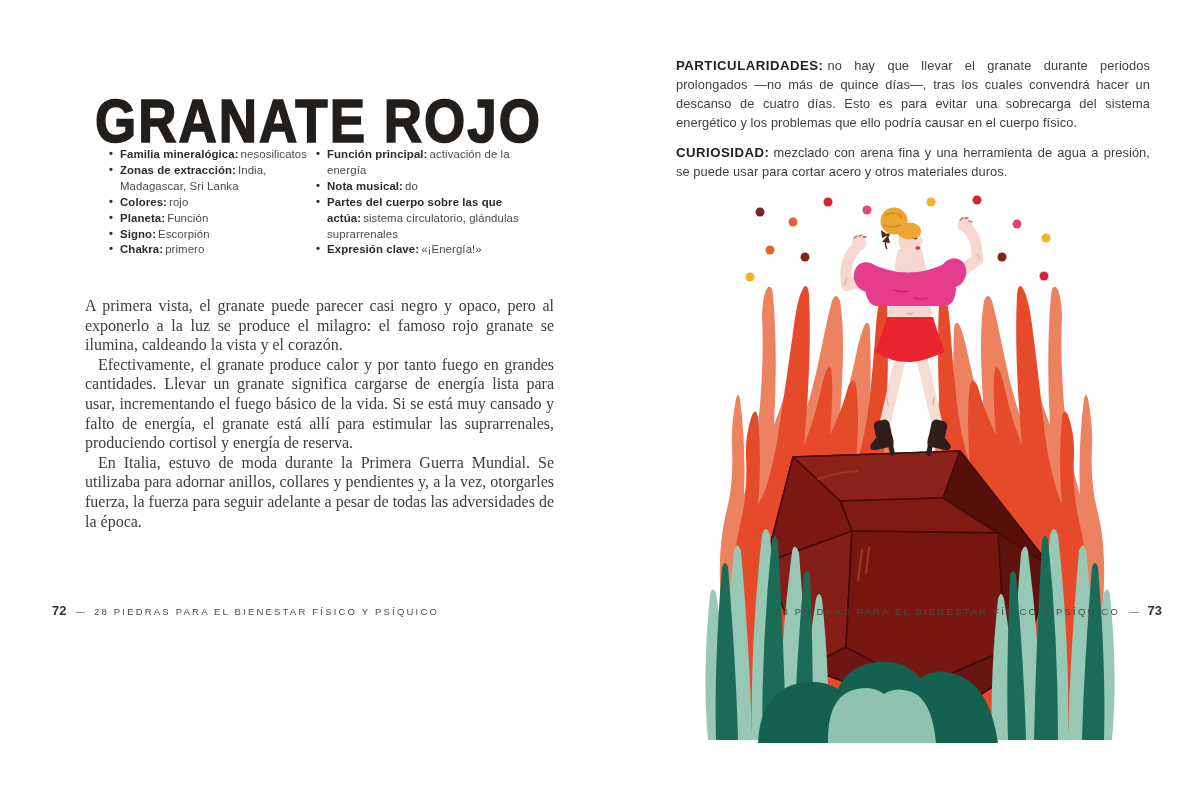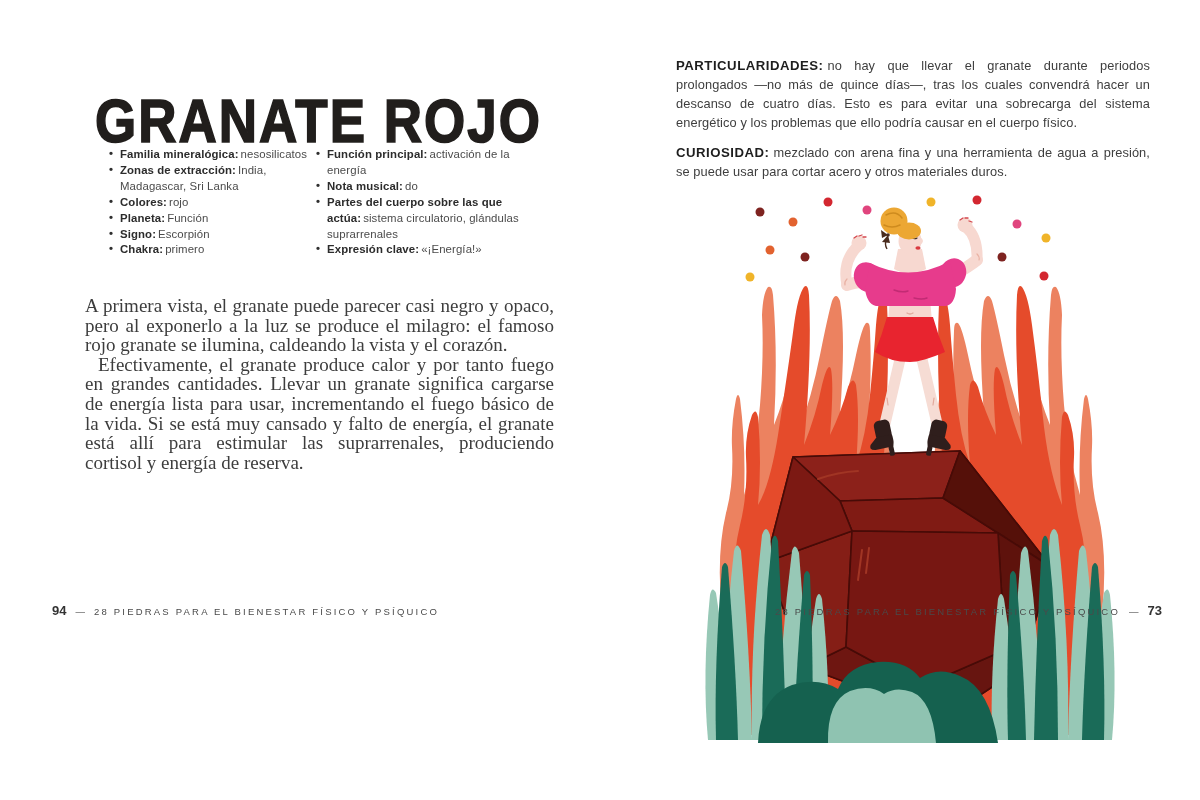--- a/index.html
+++ b/index.html
@@ -24,21 +24,21 @@
   .props .col2{width:236px;}
   .props li{
     font-size:11.4px;line-height:15.9px;color:#4a4a4a;
     padding-left:11px;position:relative;letter-spacing:0.1px;
   }
   .props li::before{content:"\2022";position:absolute;left:0;top:-1px;color:#2e2e2e;font-weight:bold;}
   .props strong{color:#2c2c2c;margin-right:2px;}
 
   .bodytext{
     position:absolute;left:73px;top:296px;width:469px;
-    font-family:"Liberation Serif",serif;font-size:19px;line-height:19.6px;
+    font-family:"Liberation Serif",serif;font-size:16px;line-height:19.6px;
     text-align:justify;color:#3d3d3d;
   }
   .bodytext p{margin:0;}
   .bodytext p + p{text-indent:13px;}
 
   .footer{
     position:absolute;bottom:30px;font-size:9.5px;letter-spacing:2.2px;
     color:#4a4a4a;white-space:nowrap;
   }
   .footer-left{left:40px;}
@@ -90,27 +90,28 @@
         <li><strong>Expresión clave:</strong><span>«¡Energía!»</span></li>
       </ul>
   </div>
 
   <div class="bodytext">
 
       <p>A primera vista, el granate puede parecer casi negro y opaco, pero al exponerlo a la luz se produce el milagro: el famoso rojo granate se ilumina, caldeando la vista y el corazón.</p>
 
       <p>Efectivamente, el granate produce calor y por tanto fuego en grandes cantidades. Llevar un granate significa cargarse de energía lista para usar, incrementando el fuego básico de la vida. Si se está muy cansado y falto de energía, el granate está allí para estimular las suprarrenales, produciendo cortisol y energía de reserva.</p>
 
+      <p>En Italia, estuvo de moda durante la Primera Guerra Mundial. Se utilizaba para adornar anillos, collares y pendientes y, a la vez, otorgarles fuerza, la fuerza para seguir adelante a pesar de todas las adversidades de la época.</p>
 
 
 
     </div>
 
   <div class="footer footer-left">
-    <span class="pagenum">94</span><span class="sep">—</span><span>28 PIEDRAS PARA EL BIENESTAR FÍSICO Y PSÍQUICO</span>
+    <span class="pagenum">72</span><span class="sep">—</span><span>28 PIEDRAS PARA EL BIENESTAR FÍSICO Y PSÍQUICO</span>
   </div>
 </section>
 
 <section class="page page-right">
 
   <div class="sections">
 
       <p><strong>PARTICULARIDADES:</strong><span>no hay que llevar el granate durante periodos prolongados —no más de quince días—, tras los cuales convendrá hacer un descanso de cuatro días. Esto es para evitar una sobrecarga del sistema energético y los problemas que ello podría causar en el cuerpo físico.</span></p>
 
       <p><strong>CURIOSIDAD:</strong><span>mezclado con arena fina y una herramienta de agua a presión, se puede usar para cortar acero y otros materiales duros.</span></p>

